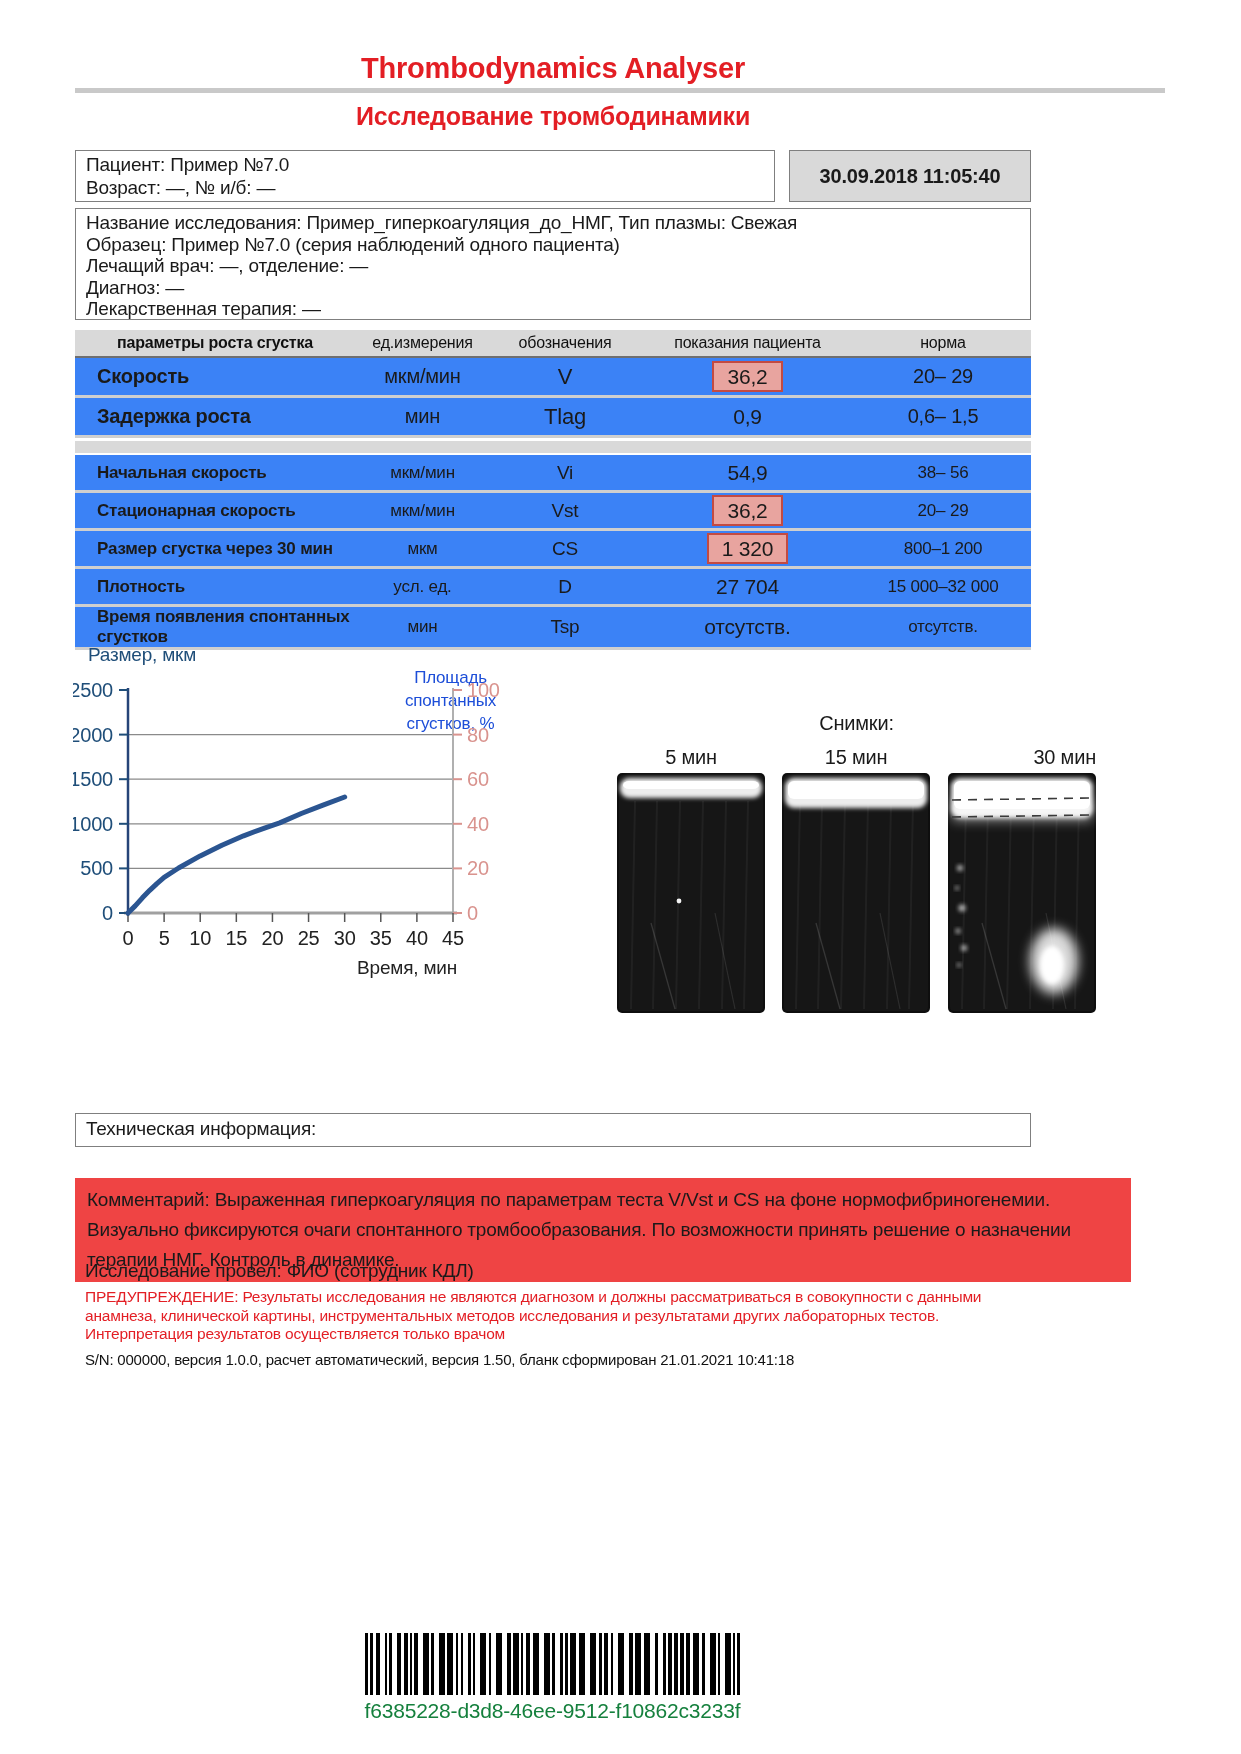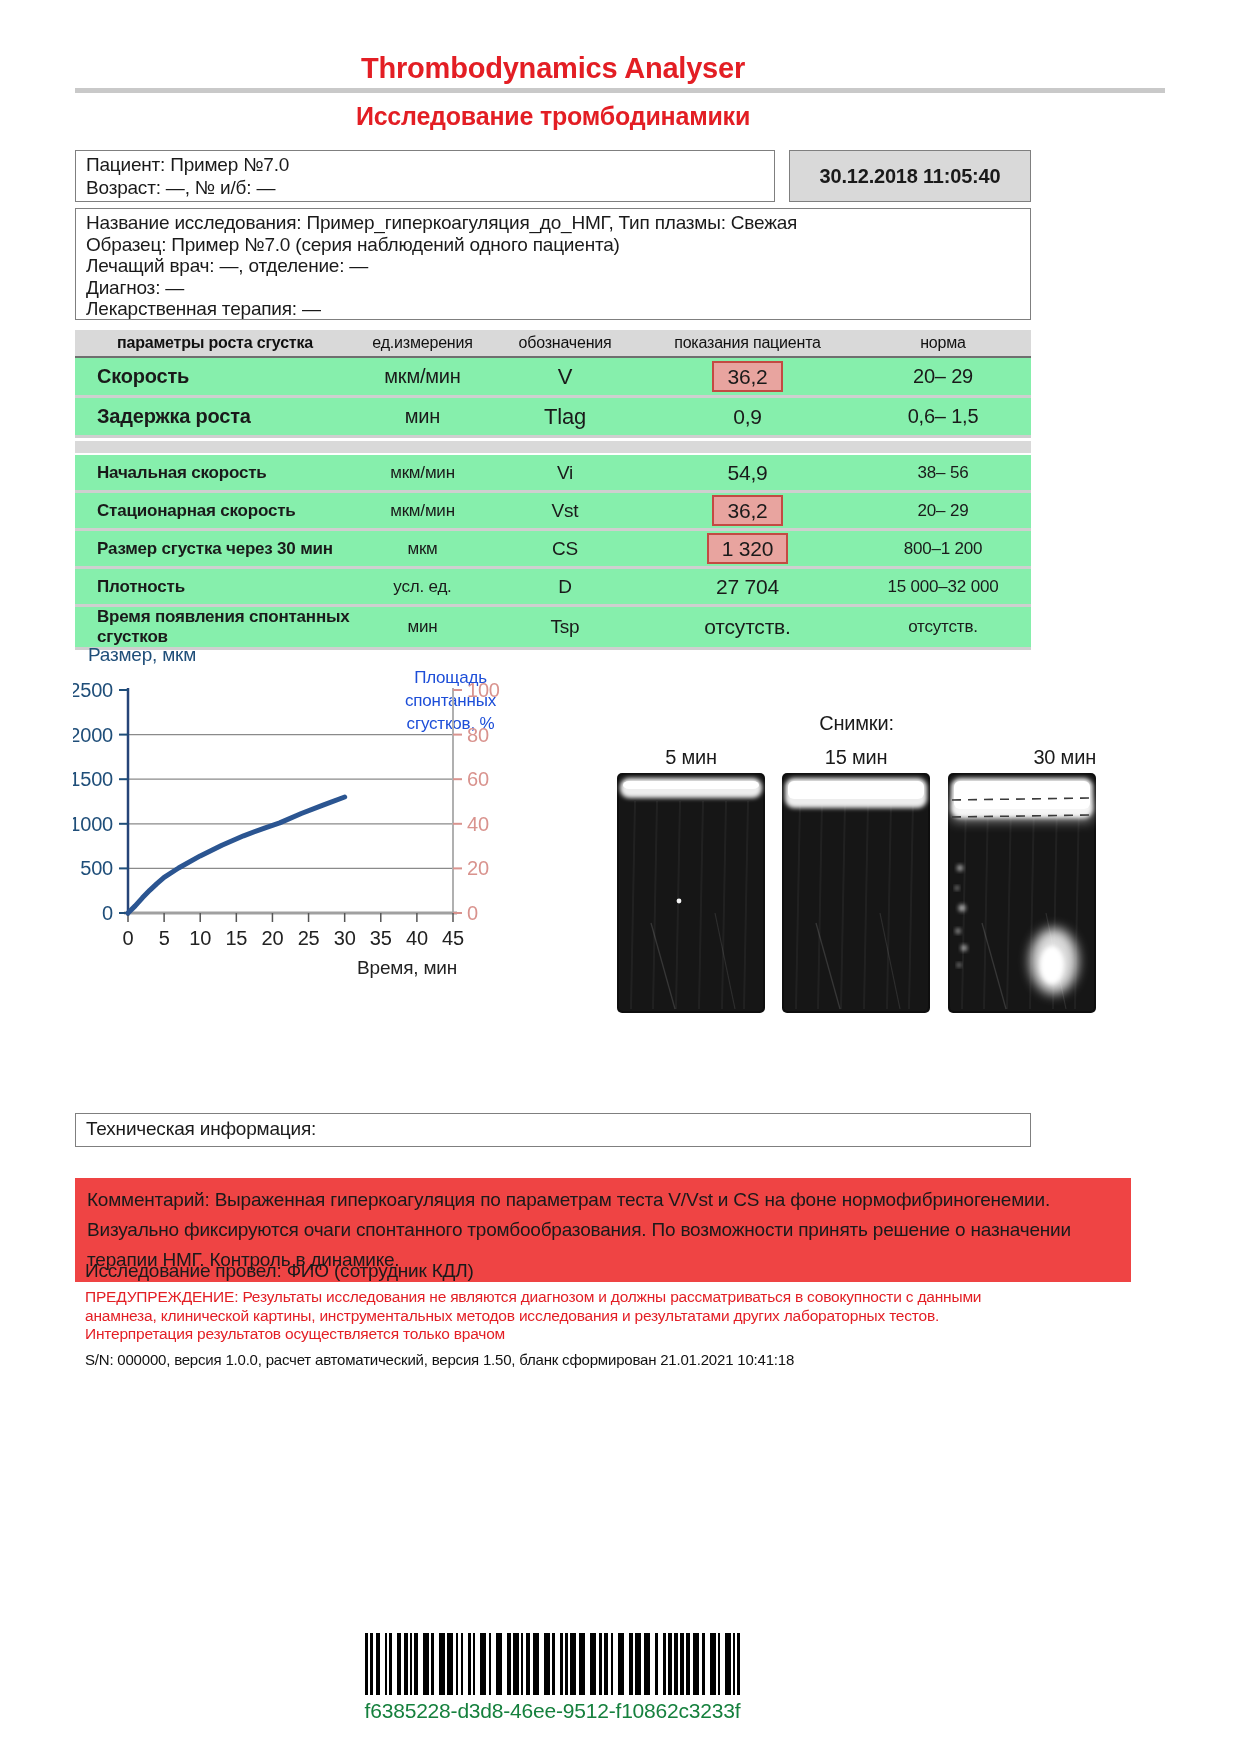--- a/index.html
+++ b/index.html
@@ -18,21 +18,21 @@
                padding:2px 10px;font-size:19px;line-height:23px;}
   .date-box{position:absolute;left:789px;top:150px;width:242px;height:52px;background:#d9d9d9;
             display:flex;align-items:center;justify-content:center;font-size:20px;font-weight:700;}
   .study-box{position:absolute;left:75px;top:208px;width:956px;height:112px;
              padding:3px 10px;font-size:19px;line-height:21.5px;}
 
   .rtable{position:absolute;left:75px;top:330px;width:956px;}
   .thead{display:flex;align-items:center;background:#d9d9d9;height:26px;
          border-bottom:2px solid #6f6f6f;font-size:16px;color:#111;}
   .trow{display:flex;align-items:center;min-height:35px;border-bottom:3px solid #cfcfcf;
-        font-size:17px;background:#86efac;}
+        font-size:17px;background:#3b82f6;}
   .trow.large{min-height:37px;font-size:20px;}
   .tspacer{height:12px;background:#d9d9d9;margin:3px 0 2px 0;}
   .c1{width:280px;padding-left:22px;box-sizing:border-box;text-align:left;font-weight:bold;}
   .c2{width:135px;text-align:center;}
   .c3{width:150px;text-align:center;}
   .c4{width:215px;text-align:center;font-size:21px;}
   .c5{width:176px;text-align:center;}
   .thead .c1{text-align:center;padding-left:0;}
   .thead .c4{font-size:16px;}
   .trow .c3{font-size:19px;}
@@ -69,21 +69,21 @@
 <div class="page">
 
   <div class="app-title">Thrombodynamics Analyser</div>
   <div class="title-rule"></div>
   <div class="report-title">Исследование тромбодинамики</div>
 
   <div class="patient-box bx">
     <div>Пациент: Пример №7.0</div>
     <div>Возраст: —, № и/б: —</div>
   </div>
-  <div class="date-box bx">30.12.2018 11:05:40</div>
+  <div class="date-box bx">30.09.2018 11:05:40</div>
 
   <div class="study-box bx" id="study-box">
       <div>Название исследования: Пример_гиперкоагуляция_до_НМГ, Тип плазмы: Свежая</div>
       <div>Образец: Пример №7.0 (серия наблюдений одного пациента)</div>
       <div>Лечащий врач: —, отделение: —</div>
       <div>Диагноз: —</div>
       <div>Лекарственная терапия: —</div>
     </div>
 
   <div class="rtable">

